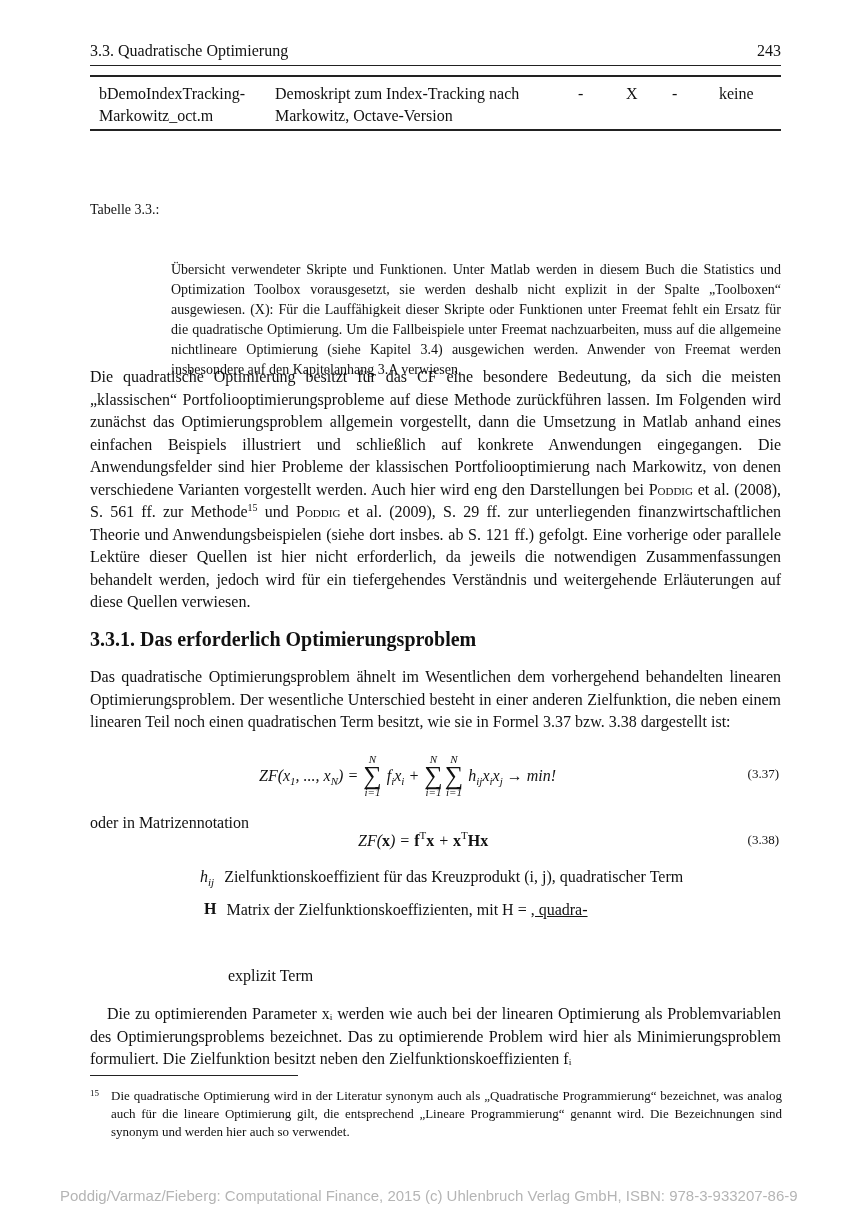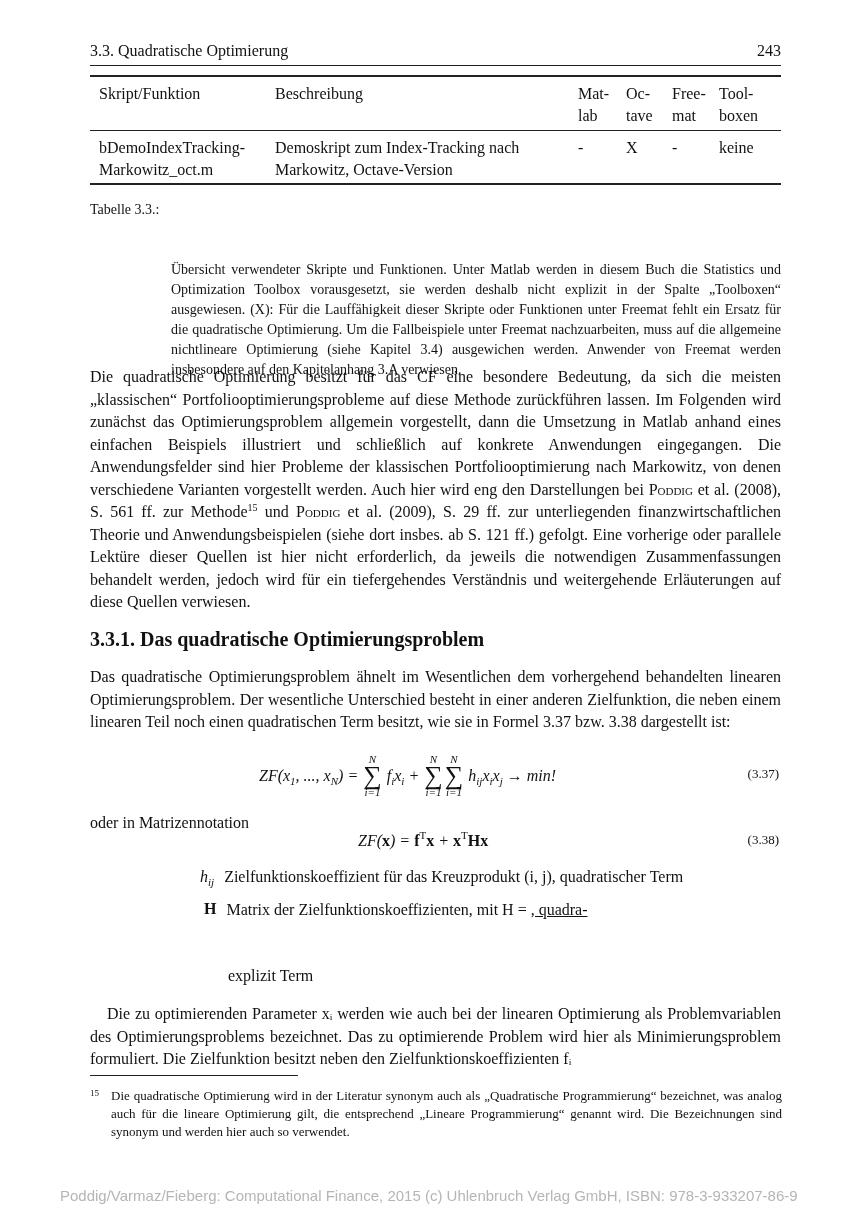--- a/index.html
+++ b/index.html
@@ -51,32 +51,20 @@
 </style>
 </head>
 <body>
 
 <div class="abs running-head">
   <span class="title">3.3.  Quadratische Optimierung</span>
   <span class="pageno">243</span>
 </div>
 
 <div class="abs tbl">
-  <div class="row hdr">
-    <span class="cell c1">Skript/Funktion</span>
-    <span class="cell c2">Beschreibung</span>
-    <span class="cell c3">Mat-
-lab</span>
-    <span class="cell c4">Oc-
-tave</span>
-    <span class="cell c5">Free-
-mat</span>
-    <span class="cell c6">Tool-
-boxen</span>
-  </div>
   <div class="row body">
     <span class="cell c1">bDemoIndexTracking-
 Markowitz_oct.m</span>
     <span class="cell c2">Demoskript zum Index-Tracking nach
 Markowitz, Octave-Version</span>
     <span class="cell c3">-</span>
     <span class="cell c4">X</span>
     <span class="cell c5">-</span>
     <span class="cell c6">keine</span>
   </div>
@@ -84,21 +72,21 @@
 
 <div class="abs caption">
   <span class="lbl">Tabelle 3.3.:</span>
   <span class="txt">Übersicht verwendeter Skripte und Funktionen. Unter Matlab werden in diesem Buch die Statistics und Optimization Toolbox vorausgesetzt, sie werden deshalb nicht explizit in der Spalte „Toolboxen“ ausgewiesen. (X): Für die Lauffähigkeit dieser Skripte oder Funktionen unter Freemat fehlt ein Ersatz für die quadratische Optimierung. Um die Fallbeispiele unter Freemat nachzuarbeiten, muss auf die allgemeine nichtlineare Optimierung (siehe Kapitel 3.4) ausgewichen werden. Anwender von Freemat werden insbesondere auf den Kapitelanhang 3.A verwiesen.</span>
 </div>
 
 <div class="abs para" style="top:366px;">
   <span>Die quadratische Optimierung besitzt für das CF eine besondere Bedeutung, da sich die meisten „klassischen“ Portfoliooptimierungsprobleme auf diese Methode zurückführen lassen. Im Folgenden wird zunächst das Optimierungsproblem allgemein vorgestellt, dann die Umsetzung in Matlab anhand eines einfachen Beispiels illustriert und schließlich auf konkrete Anwendungen eingegangen. Die Anwendungsfelder sind hier Probleme der klassischen Portfoliooptimierung nach Markowitz, von denen verschiedene Varianten vorgestellt werden. Auch hier wird eng den Darstellungen bei </span><span class="sc">Poddig</span><span> et al. (2008), S. 561 ff. zur Methode</span><sup>15</sup><span> und </span><span class="sc">Poddig</span><span> et al. (2009), S. 29 ff. zur unterliegenden finanzwirtschaftlichen Theorie und Anwendungsbeispielen (siehe dort insbes. ab S. 121 ff.) gefolgt. Eine vorherige oder parallele Lektüre dieser Quellen ist hier nicht erforderlich, da jeweils die notwendigen Zusammenfassungen behandelt werden, jedoch wird für ein tiefergehendes Verständnis und weitergehende Erläuterungen auf diese Quellen verwiesen.</span>
 </div>
 
-<div class="abs h2">3.3.1.  Das quadratische Optimierungsproblem</div>
+<div class="abs h2">3.3.1.  Das erforderlich Optimierungsproblem</div>
 
 <div class="abs para" style="top:666px;">Das quadratische Optimierungsproblem ähnelt im Wesentlichen dem vorhergehend behandelten linearen Optimierungsproblem. Der wesentliche Unterschied besteht in einer anderen Zielfunktion, die neben einem linearen Teil noch einen quadratischen Term besitzt, wie sie in Formel 3.37 bzw. 3.38 dargestellt ist:</div>
 
 <div class="abs eq" style="left:259px; top:754px;">
   <span style="vertical-align:middle;">ZF(x<span class="sub">1</span>, ..., x<span class="sub">N</span>) =</span>
   <span class="sum"><span class="lim">N</span><span class="sig">∑</span><span class="lim">i=1</span></span>
   <span style="vertical-align:middle;">f<span class="sub">i</span>x<span class="sub">i</span> +</span>
   <span class="sum"><span class="lim">N</span><span class="sig">∑</span><span class="lim">i=1</span></span><span class="sum"><span class="lim">N</span><span class="sig">∑</span><span class="lim">i=1</span></span>
   <span style="vertical-align:middle;">h<span class="sub">ij</span>x<span class="sub">i</span>x<span class="sub">j</span> → min!</span>
 </div>

